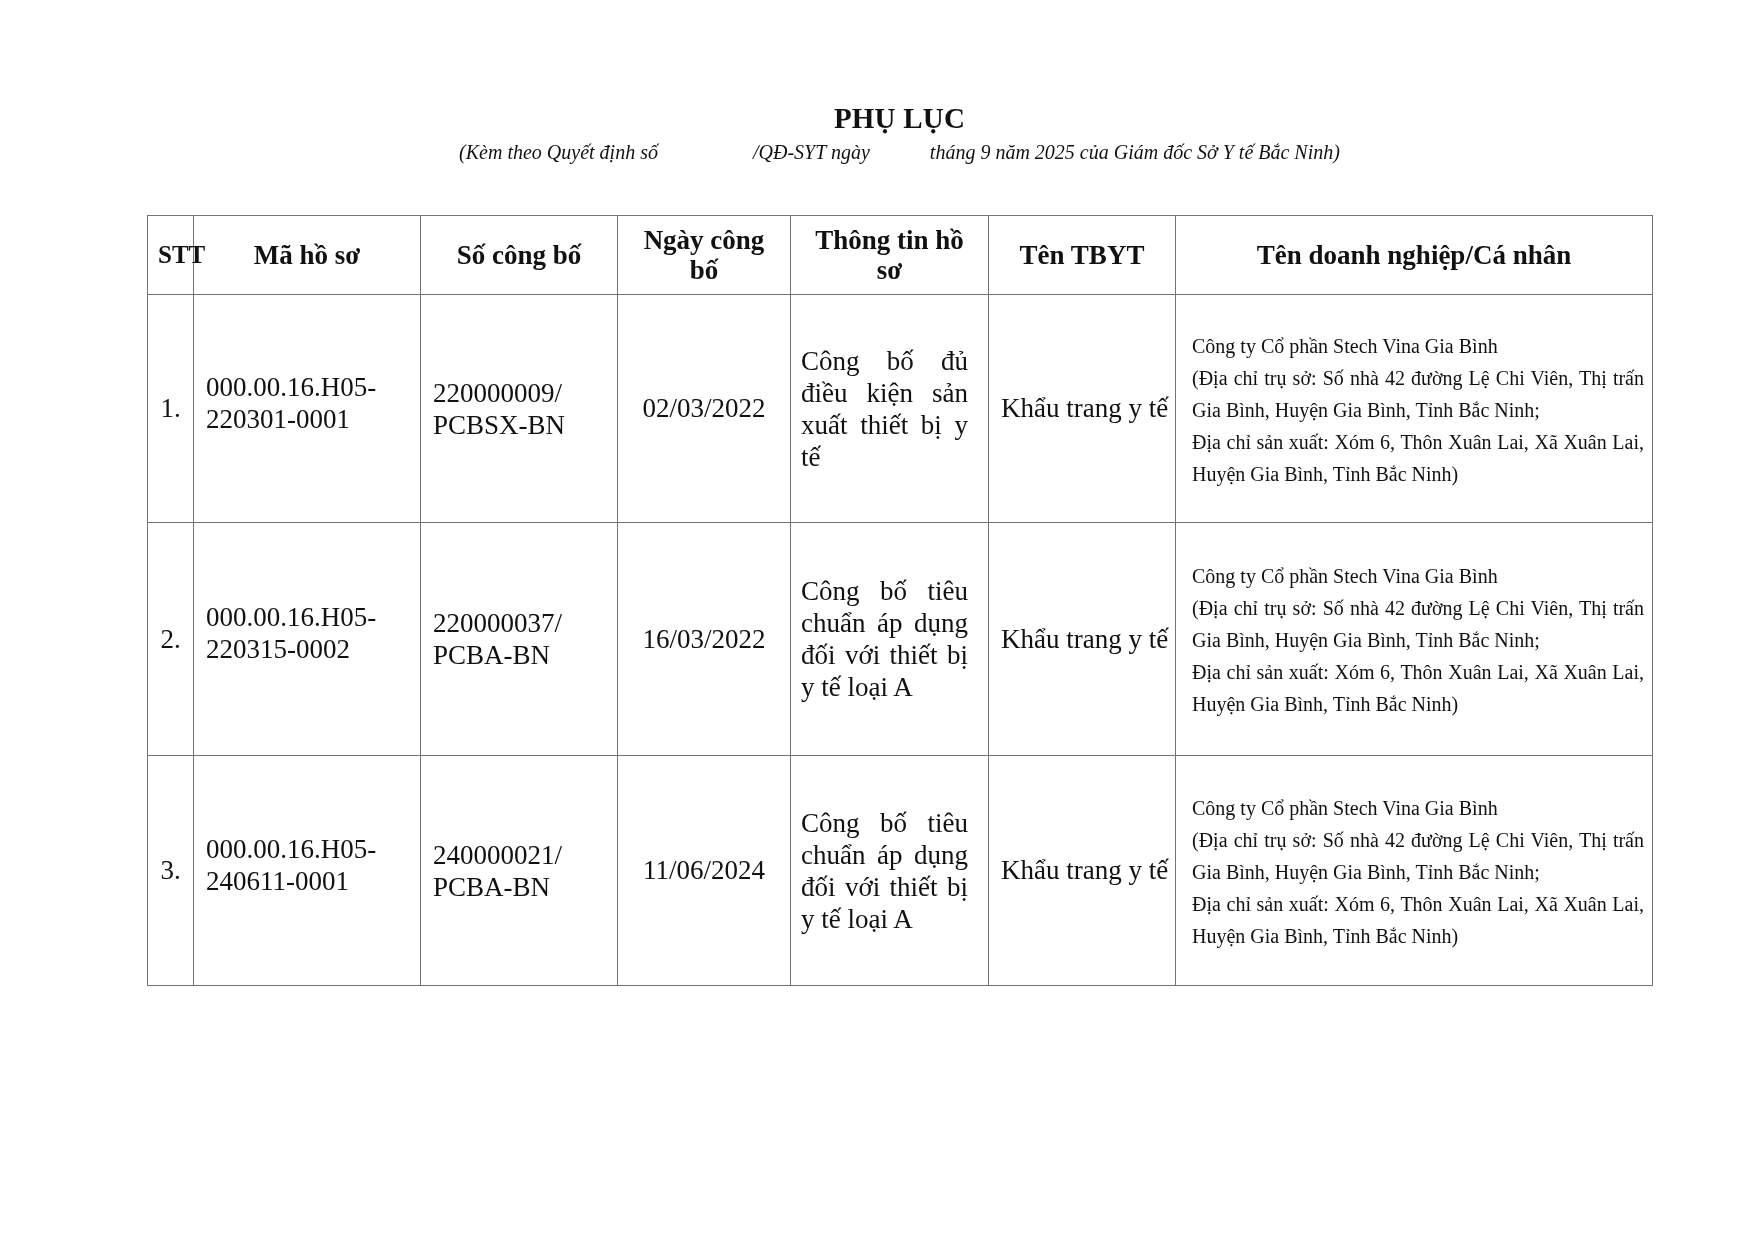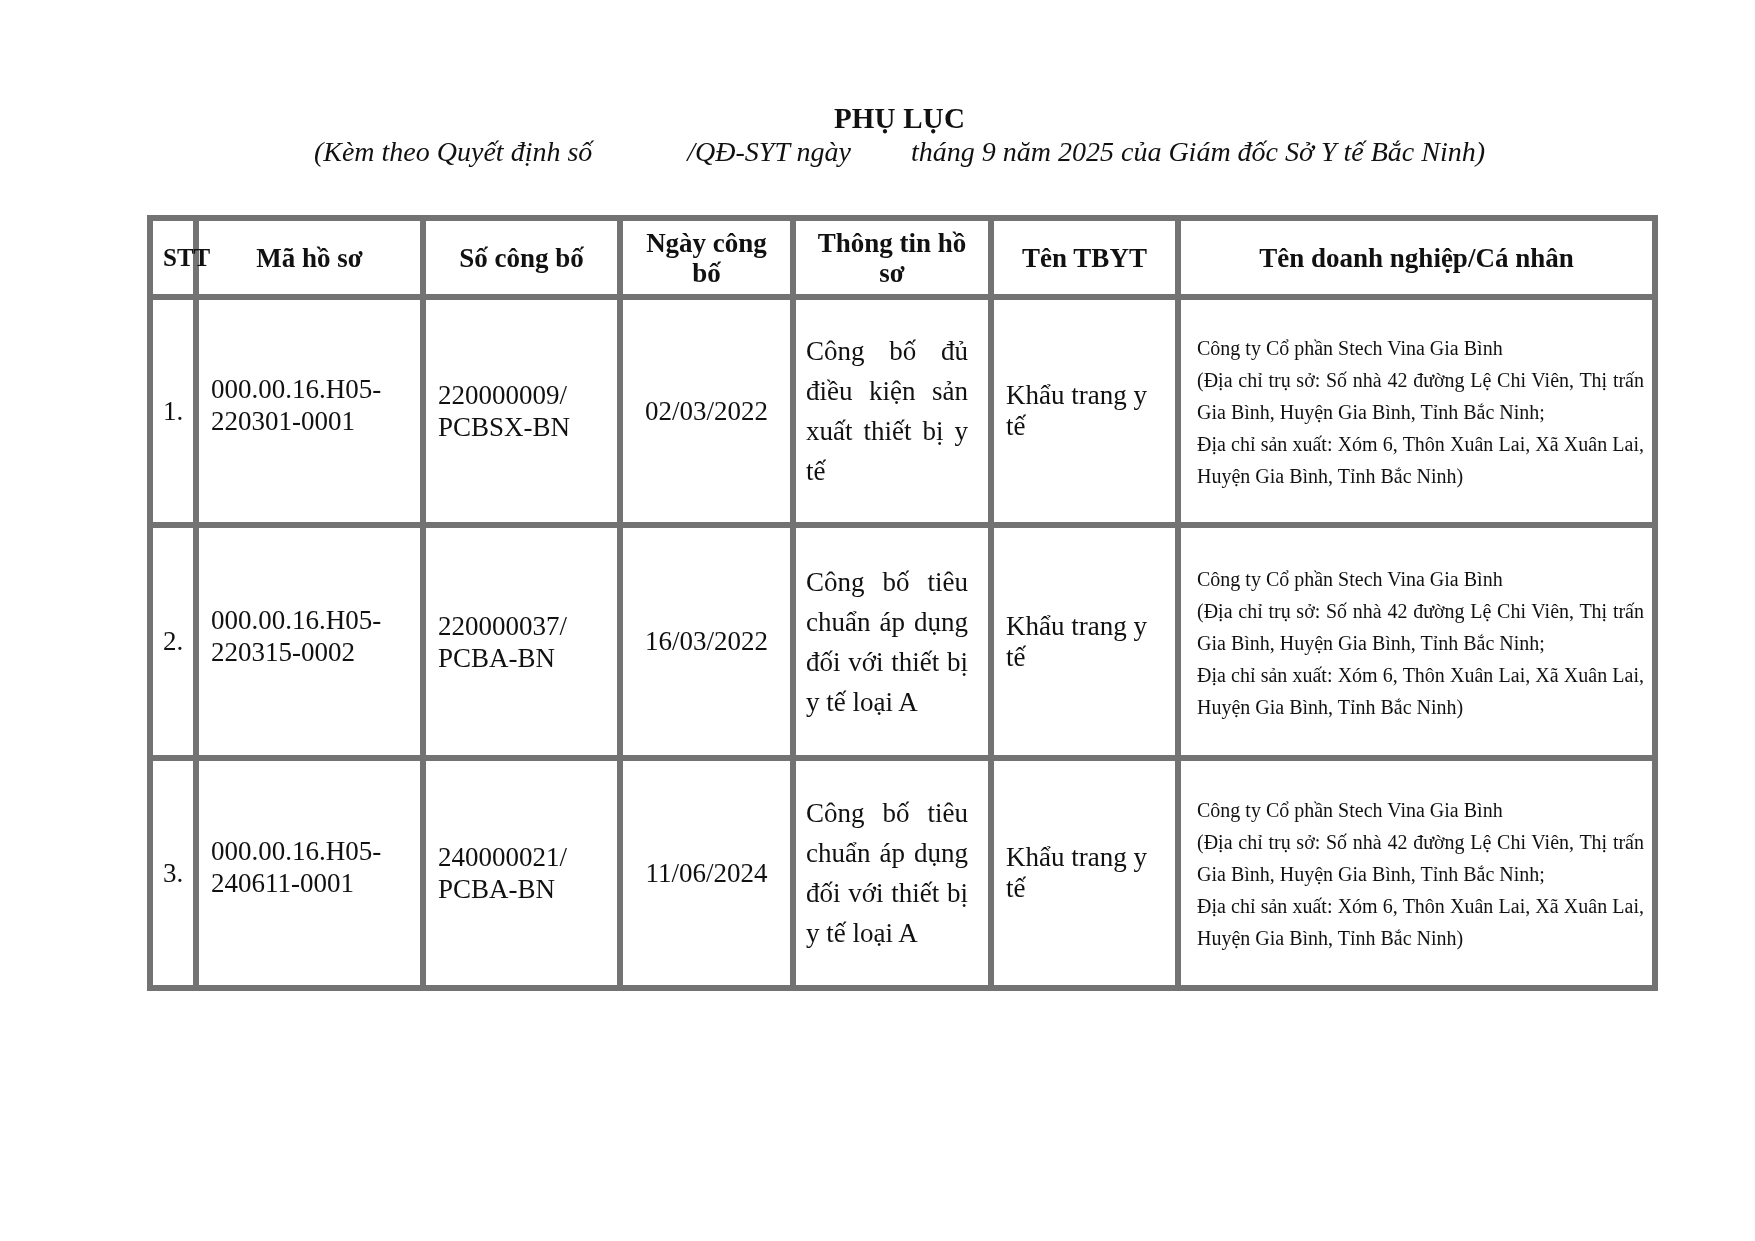--- a/index.html
+++ b/index.html
@@ -22,21 +22,21 @@
     text-align: center;
   }
   .title-line {
     font-weight: bold;
     font-size: 29px;
     line-height: 33px;
     letter-spacing: 0.2px;
   }
   .subtitle {
     font-style: italic;
-    font-size: 28px;
+    font-size: 20px;
     line-height: 32px;
     margin-top: 1px;
     white-space: nowrap;
   }
   .gap { display: inline-block; height: 1px; }
   .g1 { width: 95px; }
   .g2 { width: 60px; }
 
   table.doc-table {
     border-collapse: collapse;
@@ -47,21 +47,21 @@
   }
   .doc-table col.c-stt  { width: 46px; }
   .doc-table col.c-ma   { width: 227px; }
   .doc-table col.c-so   { width: 197px; }
   .doc-table col.c-ngay { width: 173px; }
   .doc-table col.c-tt   { width: 198px; }
   .doc-table col.c-tbyt { width: 187px; }
   .doc-table col.c-dn   { width: 477px; }
 
   .doc-table th, .doc-table td {
-    border: 6px solid #737373;
+    border: 1px solid #737373;
     vertical-align: middle;
     font-weight: normal;
   }
   .doc-table thead tr { height: 79px; }
   .doc-table th {
     font-weight: bold;
     text-align: center;
     line-height: 30px;
     padding: 0 10px;
   }
@@ -85,21 +85,21 @@
     text-align: left;
     padding: 0 0 0 12px;
     white-space: pre-line;
     line-height: 32px;
   }
   .cell-ngay { text-align: center; }
   .cell-tt {
     text-align: justify;
     text-justify: inter-word;
     padding: 0 20px 0 10px;
-    line-height: 40px;
+    line-height: 32px;
   }
   .cell-tbyt {
     text-align: left;
     padding: 0 2px 0 12px;
   }
   .cell-dn {
     vertical-align: top;
     padding: 2px 8px 0 16px;
     font-size: 20px;
     line-height: 32px;

